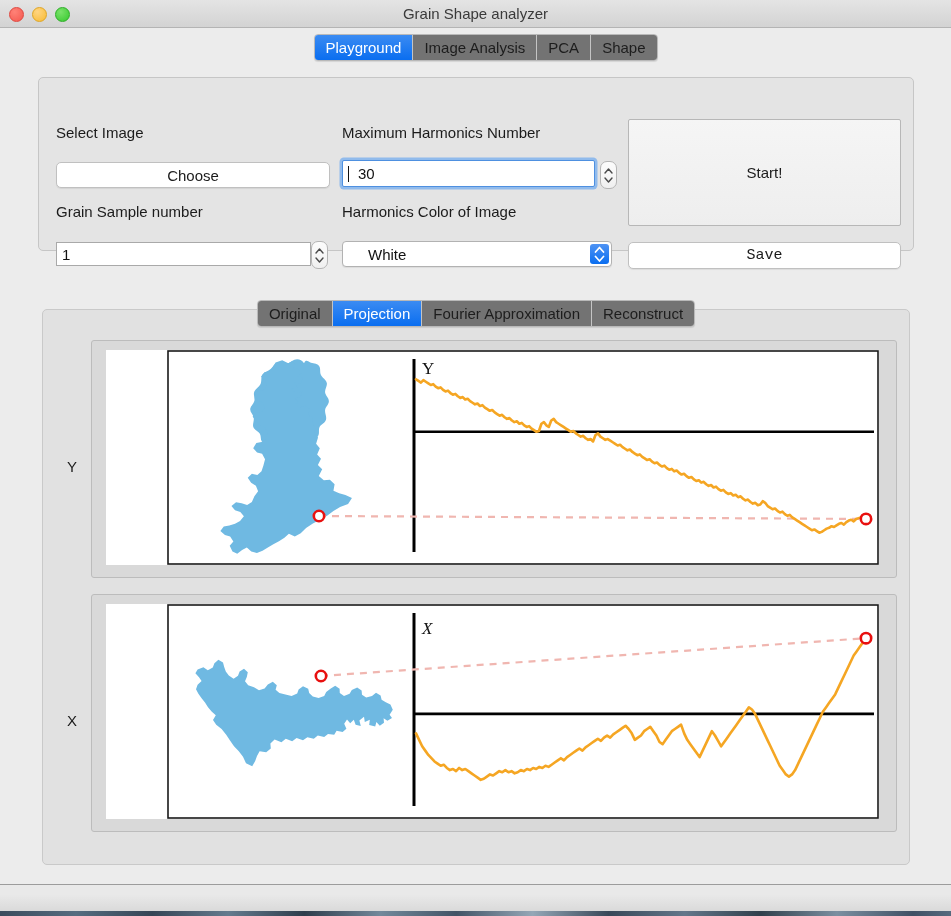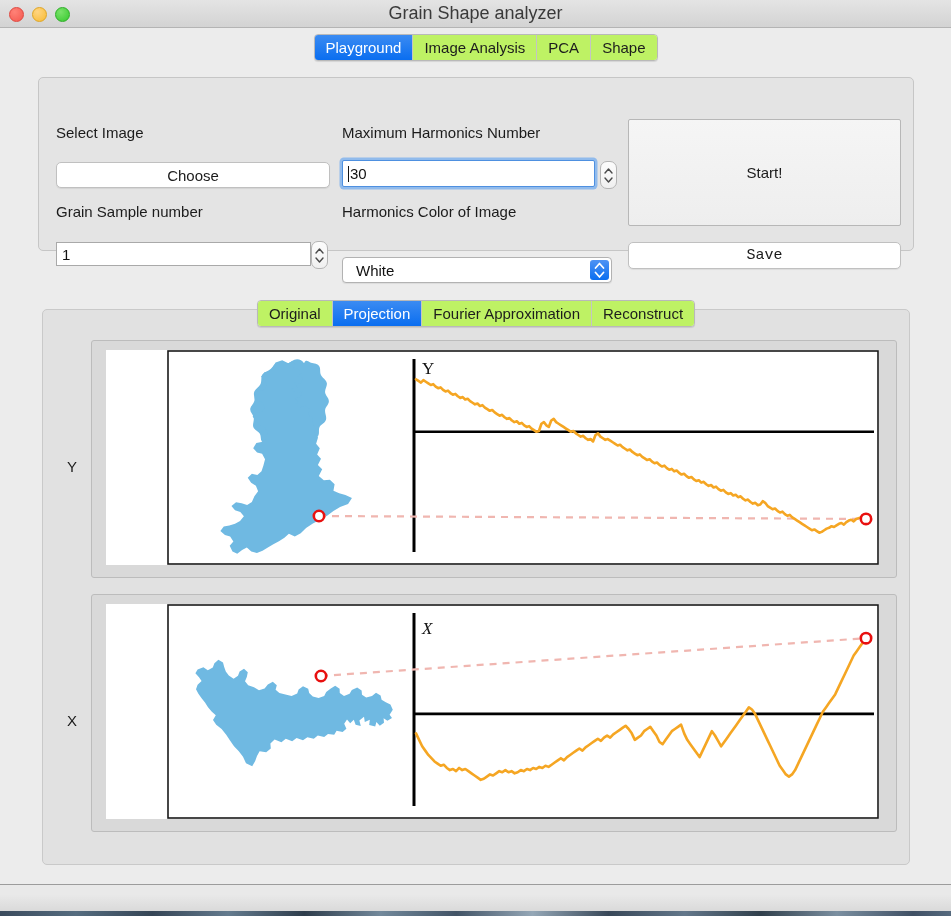--- a/index.html
+++ b/index.html
@@ -44,21 +44,21 @@
     display: block;
   }
   .light.red    { background: radial-gradient(circle at 35% 30%, #ff8277, #f4584f); border: 0.5px solid #e0463e; }
   .light.yellow { background: radial-gradient(circle at 35% 30%, #ffd582, #f8bb33); border: 0.5px solid #dfa523; }
   .light.green  { background: radial-gradient(circle at 35% 30%, #7ae26a, #36c92e); border: 0.5px solid #2cae26; }
   .title-text {
     position: absolute;
     left: 0; right: 0; top: 0;
     line-height: 27px;
     text-align: center;
-    font-size: 18px;
+    font-size: 15px;
     color: #3a3a3a;
   }
 
   
   .wbody {
     flex: 1 1 auto;
     position: relative;
     background: #ececec;
   }
 
@@ -79,21 +79,21 @@
     background: #fff;
     box-shadow: 0 1px 1px rgba(0,0,0,0.10);
     height: 25px;
   }
   .segmented .seg {
     padding: 0 11px;
     height: 25px;
     line-height: 25px;
     font-size: 15px;
     color: #1d1d1d;
-    background: #bef264;
+    background: #737373;
     border-right: 1px solid #c4c4c4;
     white-space: nowrap;
     cursor: default;
   }
   .segmented .seg:last-child { border-right: none; }
   .segmented .seg.active {
     background: linear-gradient(to bottom, #3b8bf2, #0a6ef0);
     color: #fff;
   }
 
@@ -144,20 +144,21 @@
     color: #111;
     display: flex; align-items: center;
     padding-left: 5px;
     box-sizing: border-box;
     cursor: text;
   }
   .textfield.focused {
     border: 1px solid #4e90e0;
     box-shadow: 0 0 0 2.5px rgba(100,165,240,0.65);
     border-radius: 2px;
+    gap: 8px;
   }
   .caret {
     display: inline-block;
     width: 1px; height: 16px;
     background: #111;
     margin-right: 1px;
   }
   .stepper {
     position: absolute;
     width: 15px; height: 26px;
@@ -170,25 +171,24 @@
   }
   .stepper svg { display: block; }
   .select {
     position: absolute;
     background: #ffffff;
     border: 1px solid #b2b2b2;
     border-radius: 4px;
     font-size: 15px;
     color: #111;
     display: flex; align-items: center;
-    padding-left: 13px;
+    padding-left: 25px;
     box-sizing: border-box;
     box-shadow: 0 1px 1px rgba(0,0,0,0.07);
     cursor: default;
-    margin-top: 16px;
   }
   .select-arrow {
     position: absolute;
     right: 2px; top: 2px; bottom: 2px;
     width: 19px;
     background: linear-gradient(to bottom, #4e93f4, #0a6ef0);
     border-radius: 3px;
     display: flex; flex-direction: column;
     align-items: center; justify-content: center;
   }

